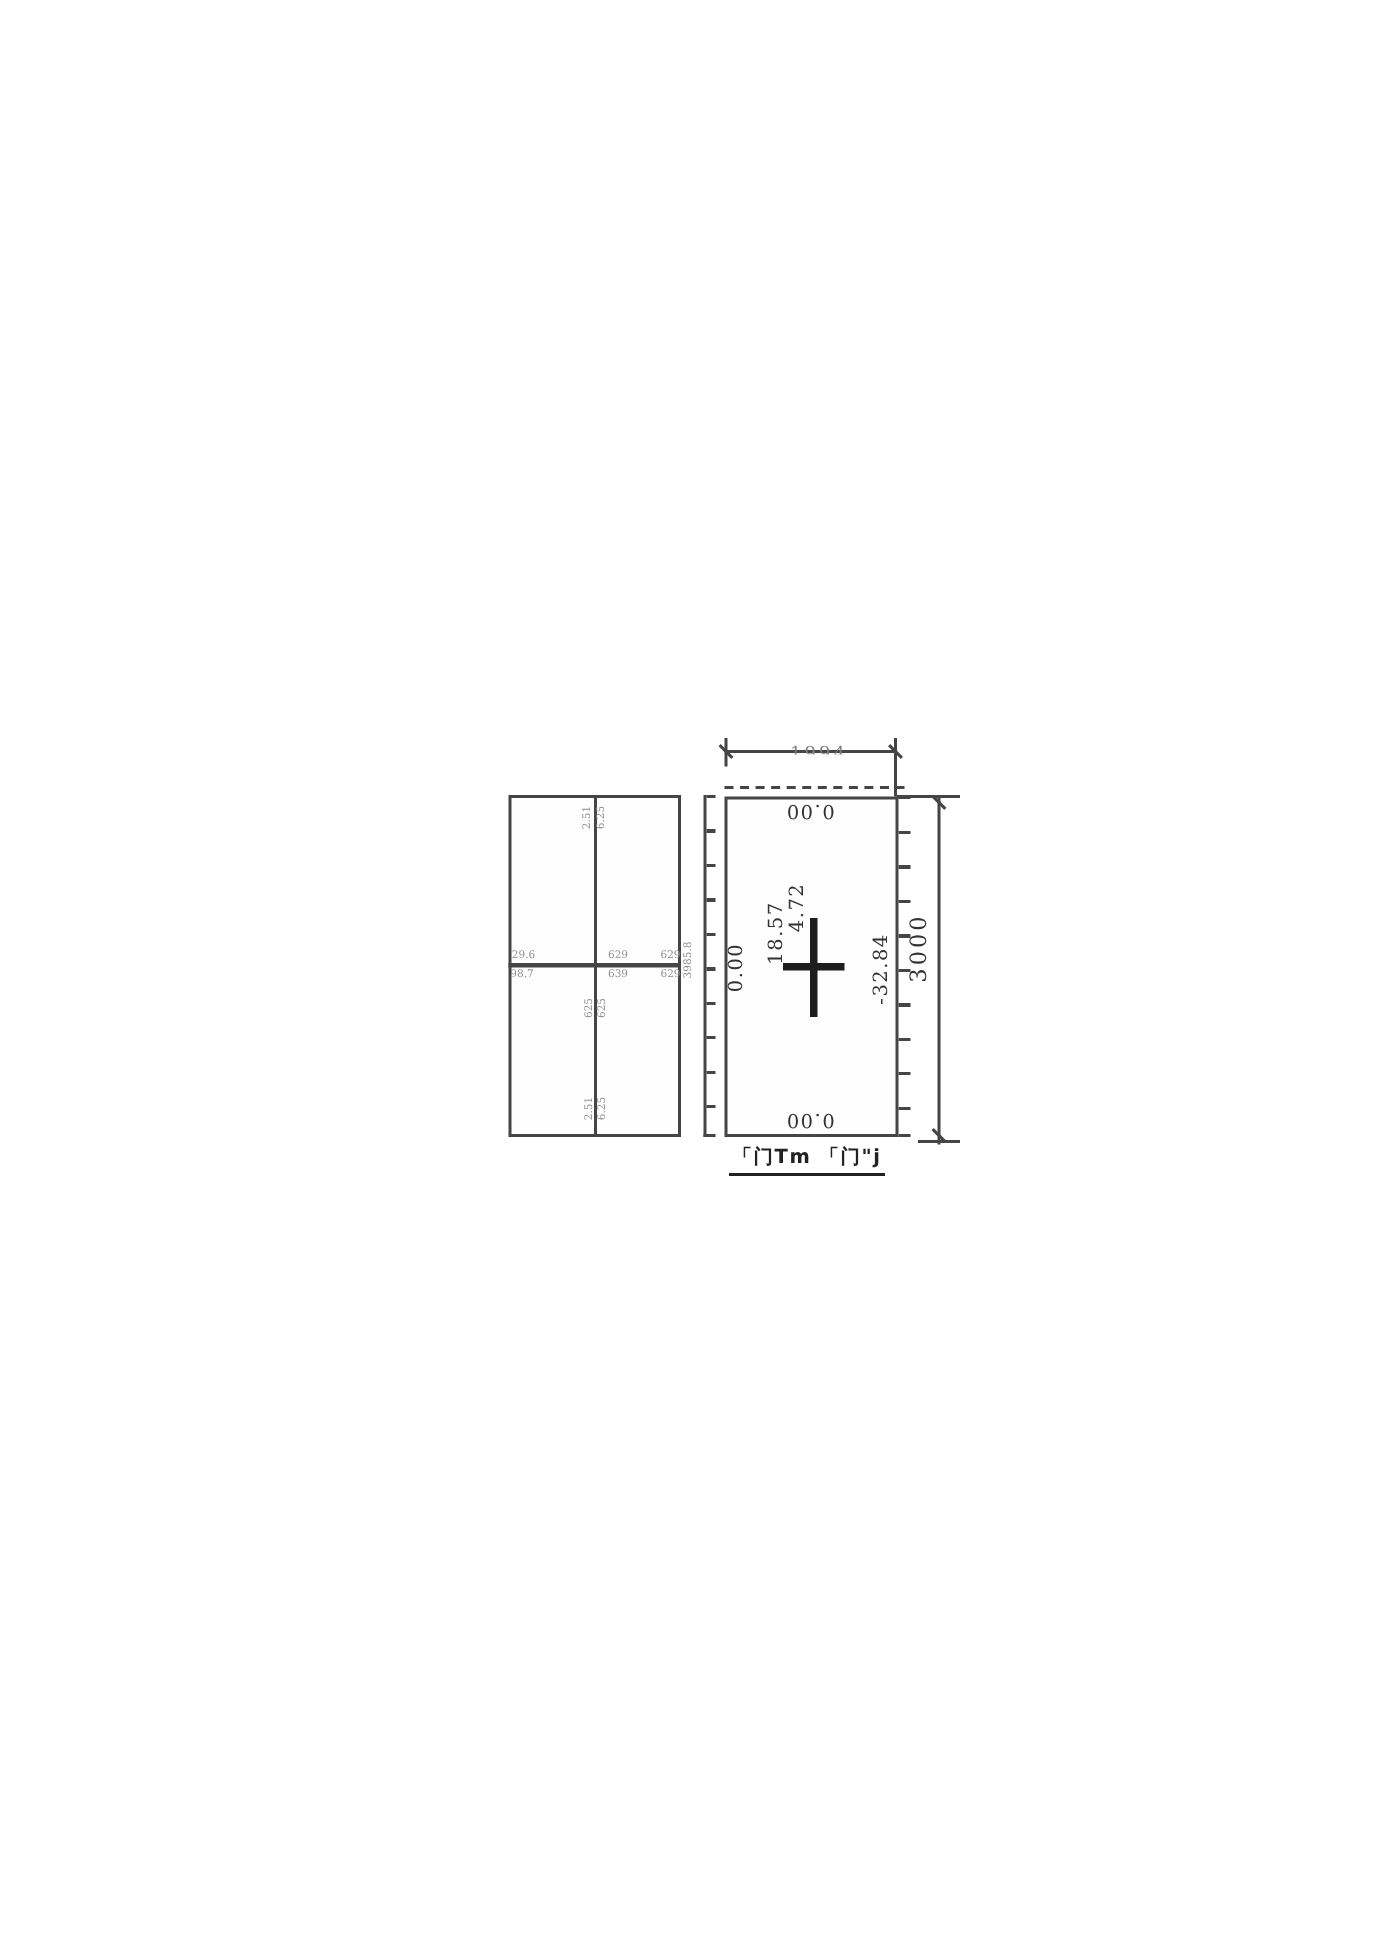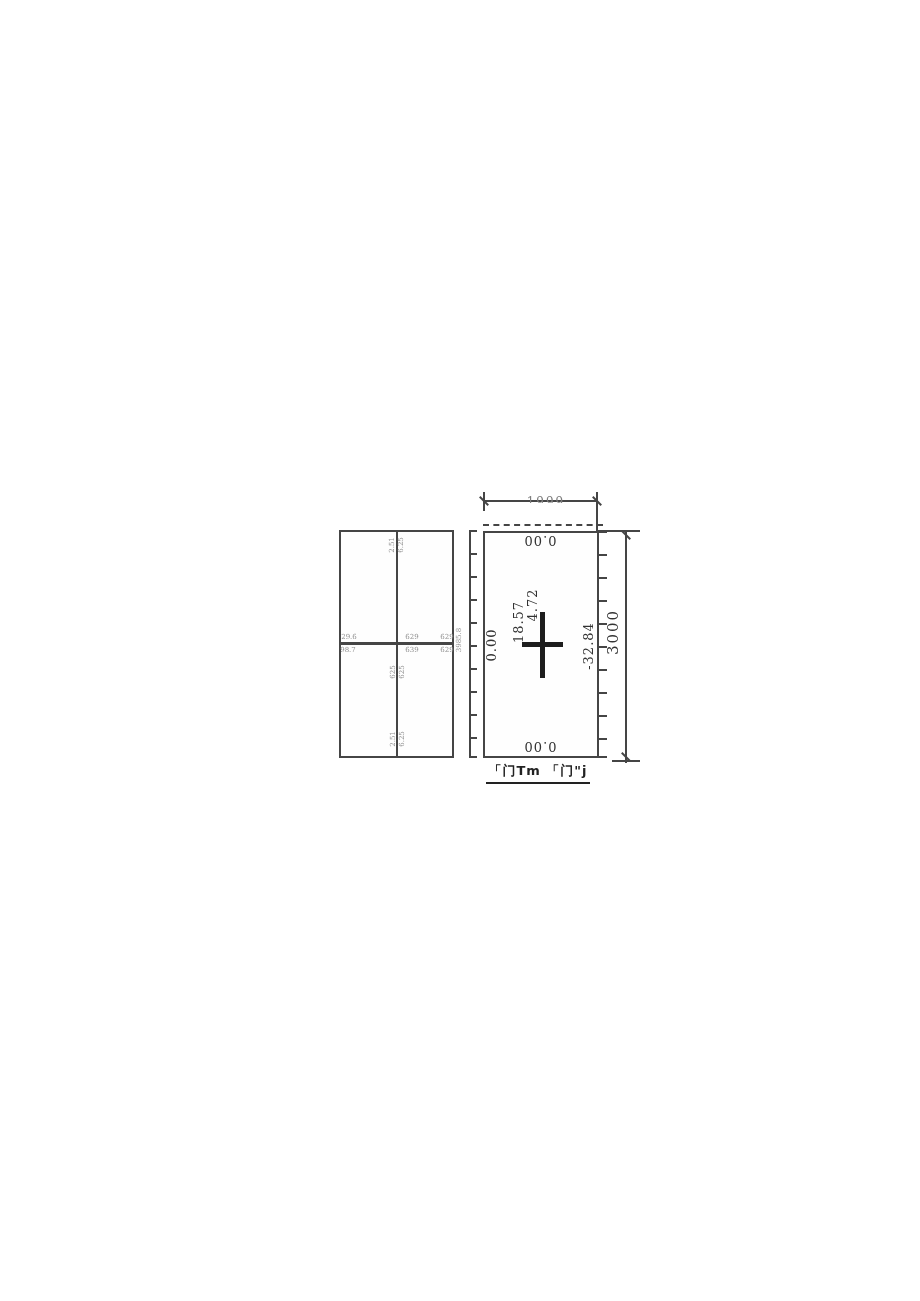--- a/index.html
+++ b/index.html
@@ -83,21 +83,21 @@
   <span class="lbl tiny r90" style="left:402px;top:739px;">6.25</span>
 
   <div class="ruler edge-left" style="left:469px;top:530px;height:228px;"></div>
   <span class="lbl tiny r90" style="left:459px;top:640px;">3985.8</span>
 
   <div class="hline" style="left:484px;top:500px;width:114px;"></div>
   <div class="vline" style="left:483px;top:492px;height:19px;"></div>
   <div class="vline" style="left:596px;top:492px;height:41px;"></div>
   <div class="slash" style="left:484px;top:501px;"></div>
   <div class="slash" style="left:597px;top:501px;"></div>
-  <div class="clip-top" style="left:516px;top:496px;">1999</div>
+  <div class="clip-top" style="left:516px;top:496px;">1994</div>
 
   <div class="dash" style="left:483px;top:524px;width:120px;"></div>
   <div class="rect" style="left:483px;top:531px;width:116px;height:227px;"></div>
 
   <span class="lbl val r180" style="left:540px;top:540px;">0.00</span>
   <span class="lbl val r180" style="left:540px;top:746px;">0.00</span>
   <span class="lbl val r90" style="left:491px;top:645px;">0.00</span>
   <span class="lbl val r90" style="left:588px;top:646px;">-32.84</span>
 
   <span class="lbl val r90" style="left:518px;top:622px;">18.57</span>

